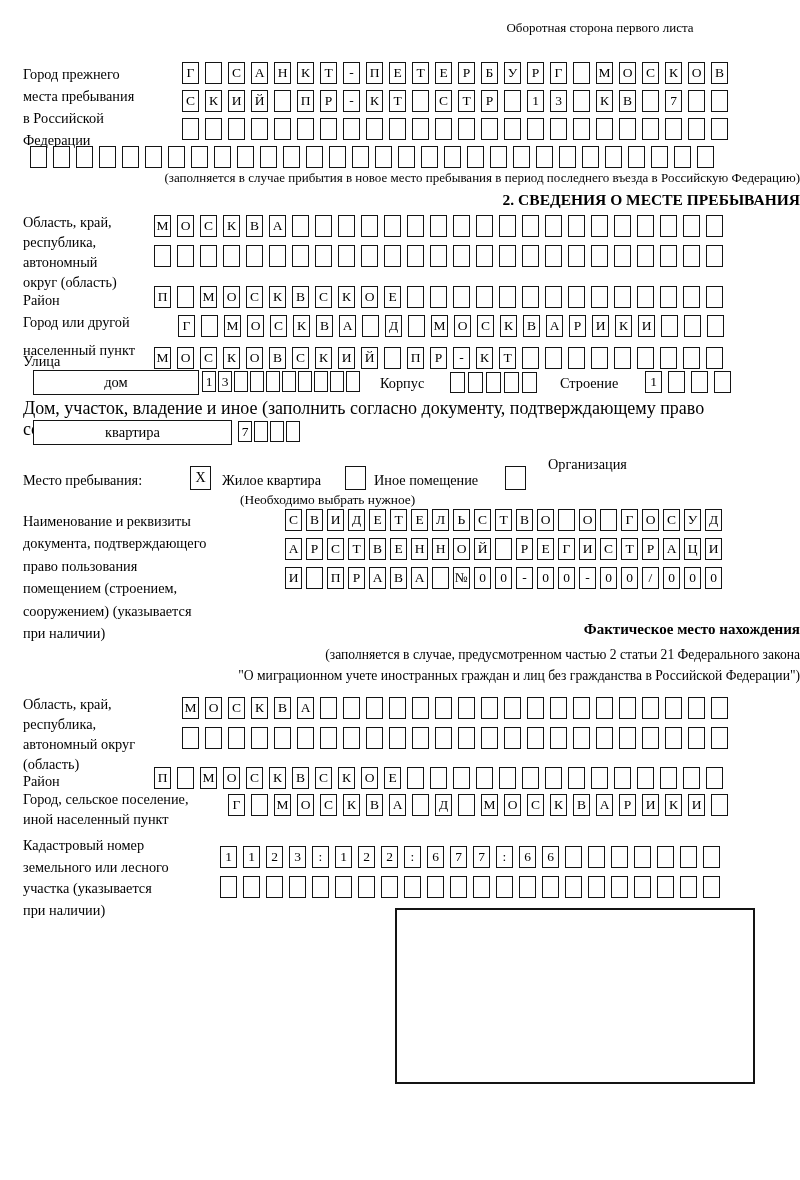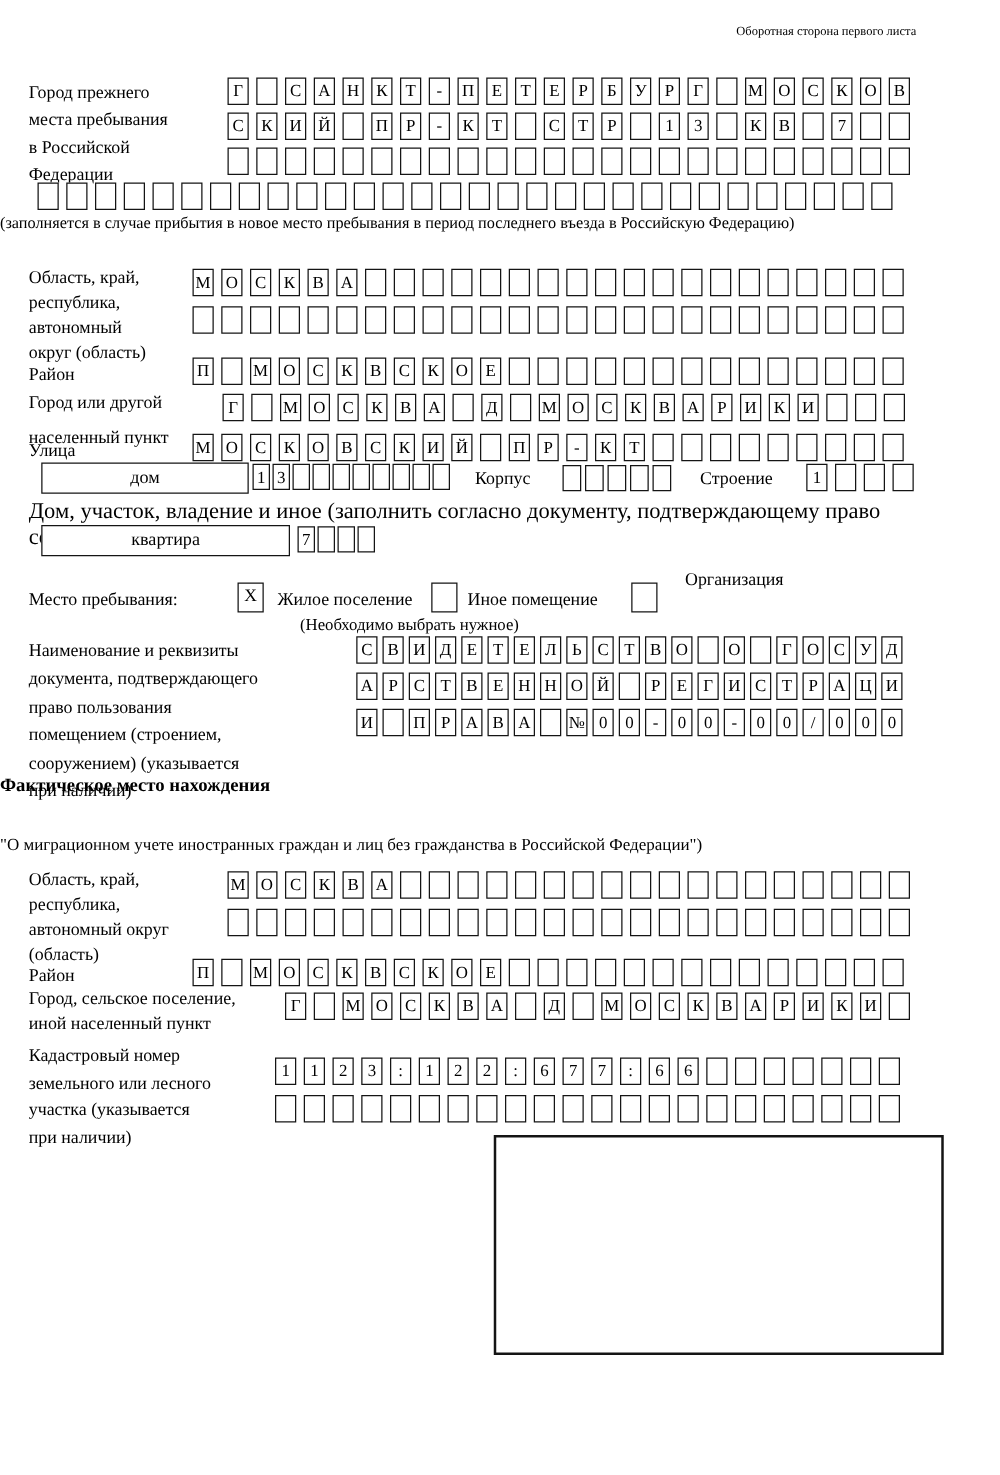--- a/index.html
+++ b/index.html
@@ -1,39 +1,39 @@
 <!DOCTYPE html>
 <html><head>
 <meta charset="utf-8">
 <style>
   html,body{margin:0;padding:0;background:#fff}
   .page{position:relative;width:800px;height:1180px;background:#fff;color:#000;
         font-family:"Liberation Serif",serif;overflow:hidden}
   .lbl{position:absolute;font-size:14.3px;line-height:22px;white-space:pre-line}
   .cap{position:absolute;font-size:13px;white-space:pre-line}
-  .center{left:0;width:800px;text-align:left}
+  .center{left:0;width:800px;text-align:right}
   .hd{position:absolute;font-weight:bold;font-size:15.5px}
   .cells{position:absolute;display:flex;gap:6px}
   .cell{flex:none;width:15px;height:20px;border:1.6px solid #141414;background:#fff;
         display:flex;align-items:center;justify-content:center;font-size:13.5px;line-height:1}
   .tight{gap:4px}
   .mid{gap:3px}.mid .cell{width:13px;height:19px}
   .compact{gap:2px}.compact .cell{width:12px;height:19px}
   .wbox{position:absolute;border:1.6px solid #141414;display:flex;align-items:center;
         justify-content:center;font-size:14.5px;background:#fff}
   .ckbox{position:absolute;width:19px;height:22px;border:1.6px solid #141414;background:#fff;
         display:flex;align-items:center;justify-content:center;font-size:14px}
   .stamp{position:absolute;border:2px solid #141414;background:#fff}
 </style>
 </head>
 <body>
 
 <div class="page">
 
-  <div class="cap" style="top:20px;left:433px;width:300px;text-align:right;font-size:10px">Оборотная сторона первого листа</div>
+  <div class="cap" style="top:20px;left:450px;width:300px;text-align:center;font-size:13px">Оборотная сторона первого листа</div>
 
   <div class="lbl" style="top:63px;left:23px">Город прежнего
 места пребывания
 в Российской
 Федерации</div>
   <div class="cells" style="top:62px;left:182px">
       <span class="cell">Г</span>
       <span class="cell"> </span>
       <span class="cell">С</span>
       <span class="cell">А</span>
@@ -137,20 +137,21 @@
       <span class="cell"></span>
       <span class="cell"></span>
       <span class="cell"></span>
       <span class="cell"></span>
       <span class="cell"></span>
       <span class="cell"></span>
       <span class="cell"></span>
     </div>
   <div class="cap center" style="top:170px">(заполняется в случае прибытия в новое место пребывания в период последнего въезда в Российскую Федерацию)</div>
 
+  <div class="hd center" style="top:191px">2. СВЕДЕНИЯ О МЕСТЕ ПРЕБЫВАНИЯ</div>
 
   <div class="lbl" style="top:212px;left:23px;line-height:20px">Область, край,
 республика,
 автономный
 округ (область)</div>
   <div class="cells" style="top:215px;left:154px">
       <span class="cell">М</span>
       <span class="cell">О</span>
       <span class="cell">С</span>
       <span class="cell">К</span>
@@ -324,21 +325,21 @@
   <div class="wbox" style="top:420px;left:33px;width:197px;height:23px">квартира</div>
   <div class="cells compact" style="top:421px;left:238px">
       <span class="cell">7</span>
       <span class="cell"></span>
       <span class="cell"></span>
       <span class="cell"></span>
     </div>
 
   <div class="lbl" style="top:469px;left:23px">Место пребывания:</div>
   <div class="ckbox" style="top:466px;left:190px">X</div>
-  <div class="lbl" style="top:469px;left:222px">Жилое поселение</div>
+  <div class="lbl" style="top:469px;left:222px">Жилое квартира</div>
   <div class="ckbox" style="top:466px;left:345px"></div>
   <div class="lbl" style="top:469px;left:374px">Иное помещение</div>
   <div class="ckbox" style="top:466px;left:505px"></div>
   <div class="lbl" style="top:453px;left:548px">Организация</div>
   <div class="cap" style="top:492px;left:240px;font-size:13.4px">(Необходимо выбрать нужное)</div>
 
   <div class="lbl" style="top:510px;left:23px;line-height:22.4px">Наименование и реквизиты
 документа, подтверждающего
 право пользования
 помещением (строением,
@@ -408,20 +409,21 @@
       <span class="cell">-</span>
       <span class="cell">0</span>
       <span class="cell">0</span>
       <span class="cell">/</span>
       <span class="cell">0</span>
       <span class="cell">0</span>
       <span class="cell">0</span>
     </div>
 
   <div class="hd center" style="top:621px;font-size:15px">Фактическое место нахождения</div>
+  <div class="cap center" style="top:647px;font-size:13.6px">(заполняется в случае, предусмотренном частью 2 статьи 21 Федерального закона</div>
   <div class="cap center" style="top:668px;font-size:13.6px">"О миграционном учете иностранных граждан и лиц без гражданства в Российской Федерации")</div>
 
   <div class="lbl" style="top:694px;left:23px;line-height:20px">Область, край,
 республика,
 автономный округ
 (область)</div>
   <div class="cells" style="top:697px;left:182px">
       <span class="cell">М</span>
       <span class="cell">О</span>
       <span class="cell">С</span>

